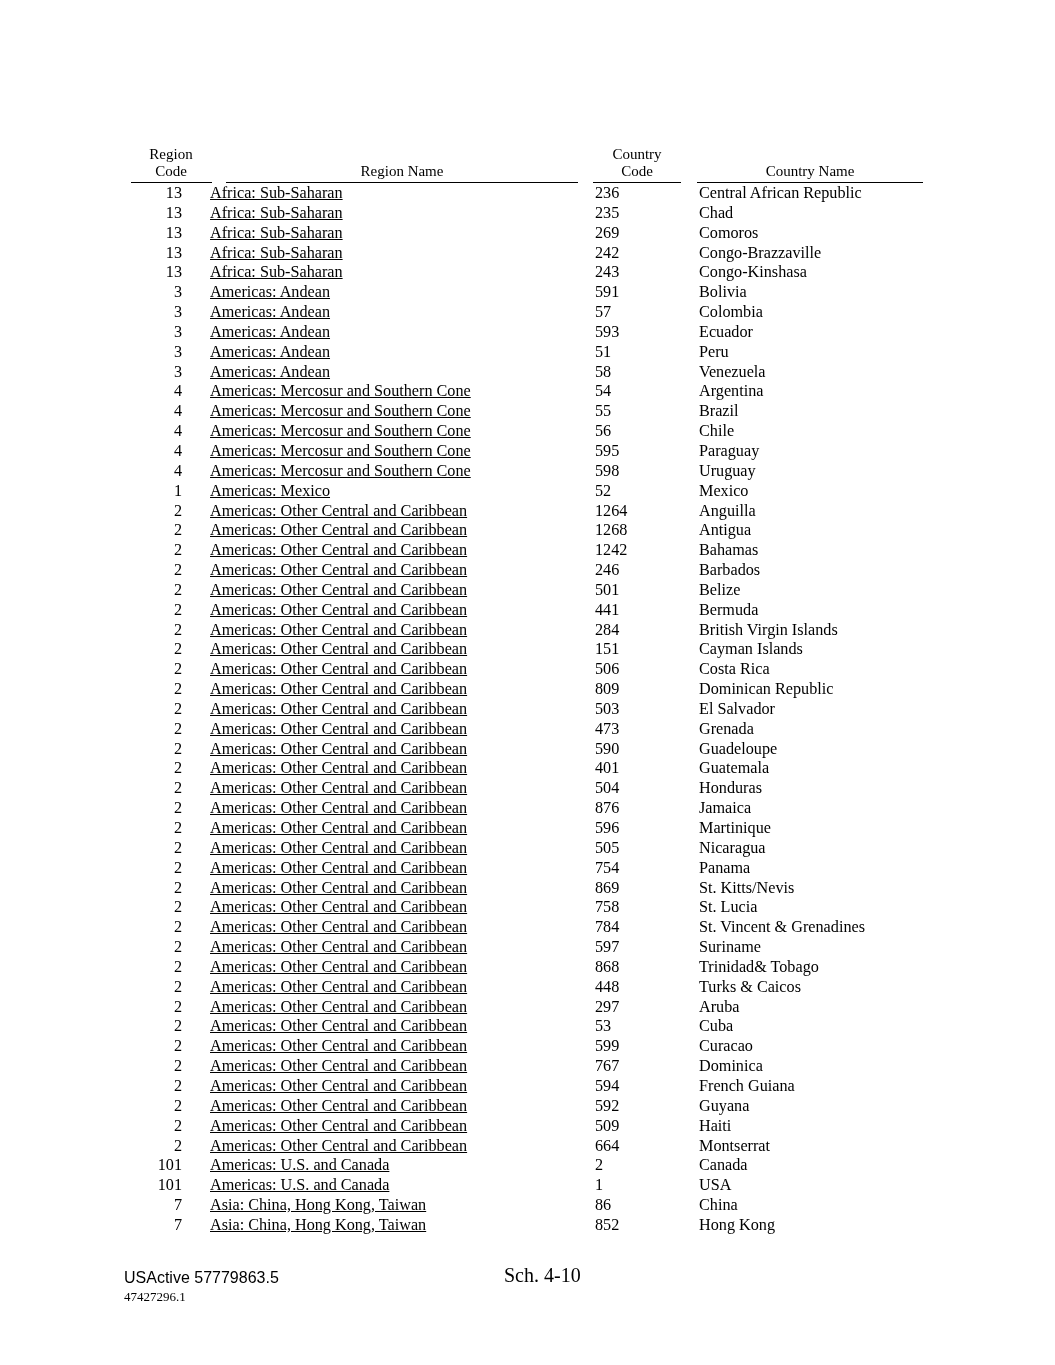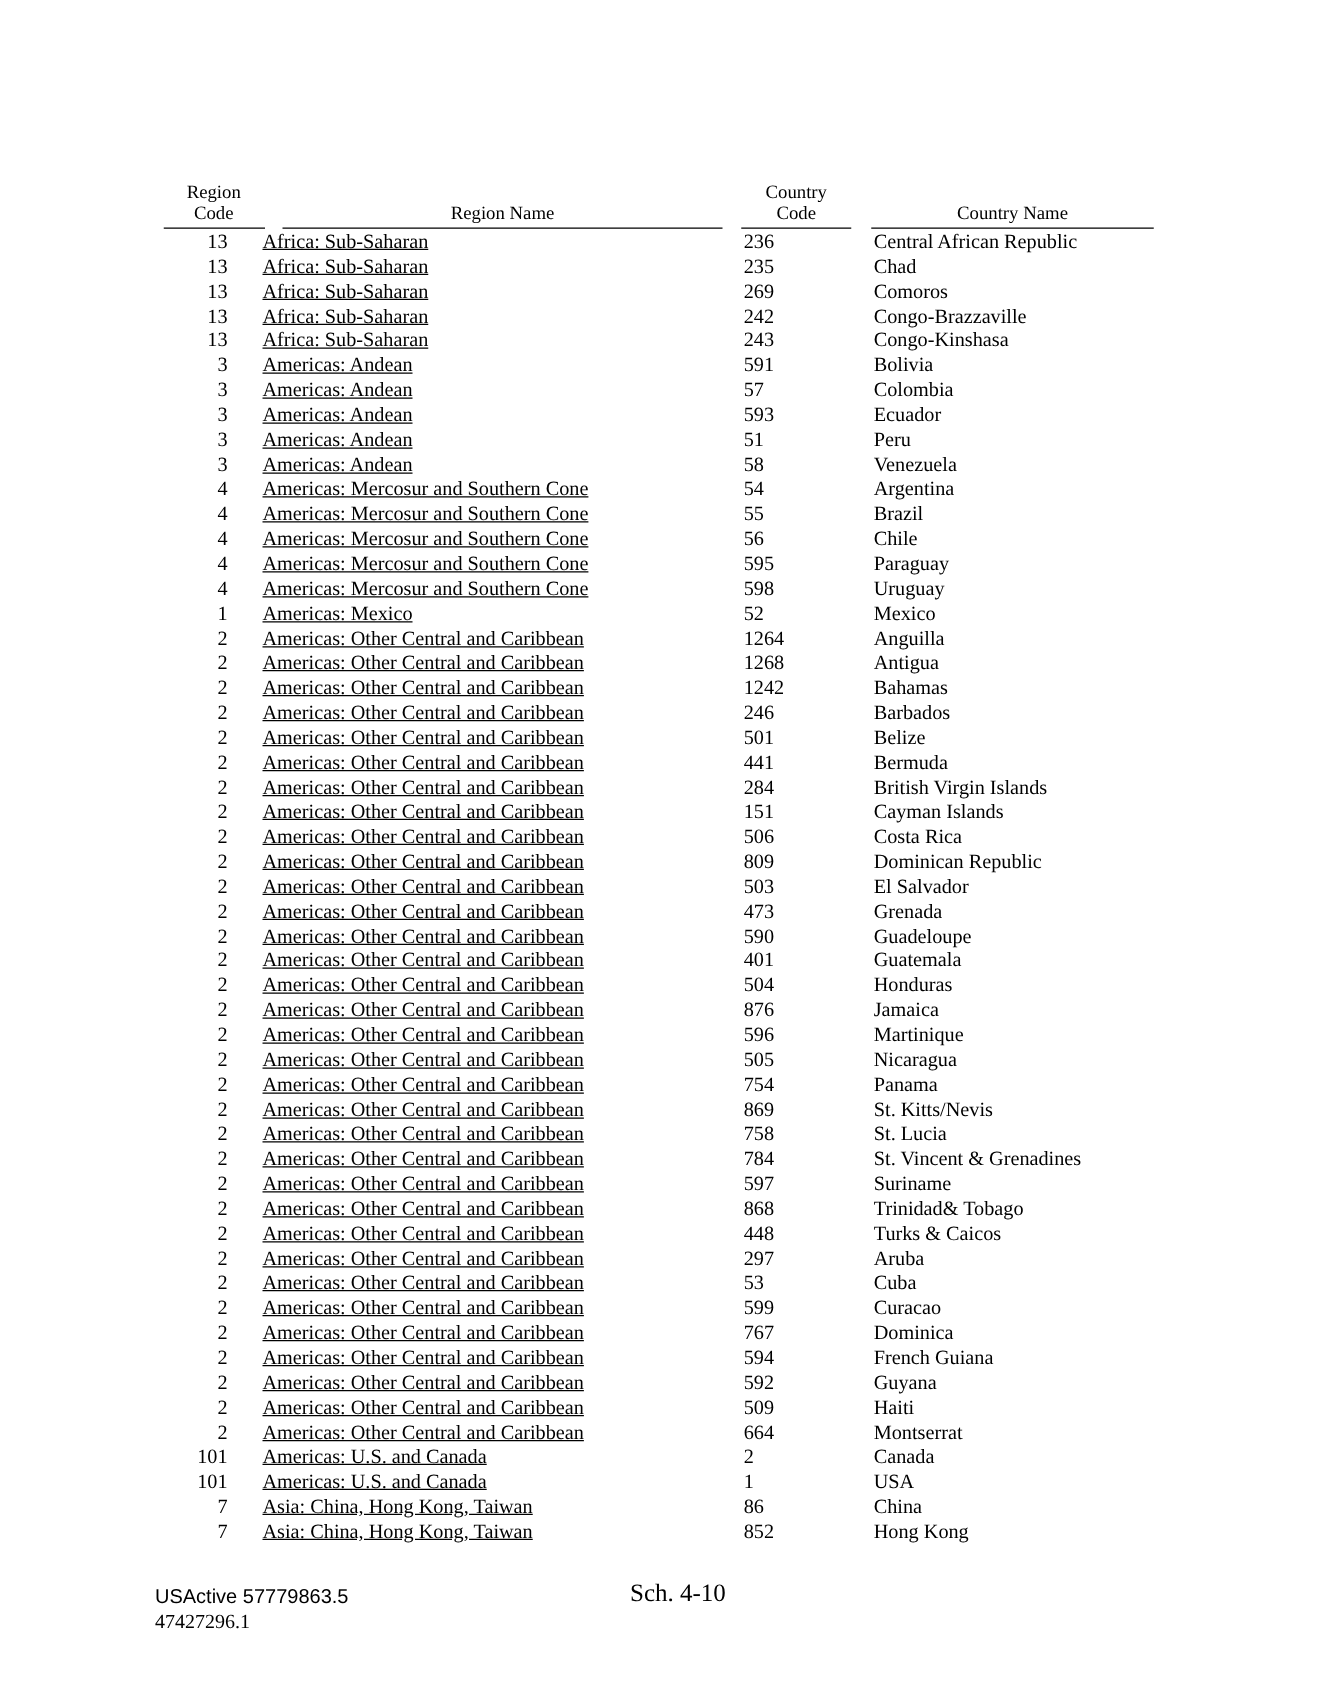--- a/index.html
+++ b/index.html
@@ -8,21 +8,21 @@
   .hdr { position: absolute; font-weight: normal; font-size: 15px; line-height: 17px; text-align: center; }
   .rule { position: absolute; top: 182px; height: 1px; background: #000; }
   #rows { position: absolute; left: 0; top: 184px; width: 862px; }
   .row { position: relative; height: 19.85px; font-size: 16.2px; line-height: 19.85px; }
   .row span { position: absolute; top: 0; white-space: nowrap; }
   .c-rcode { left: 130px; width: 52px; text-align: right; }
   .c-rname { left: 210px; text-decoration: underline; }
   .c-ccode { left: 595px; width: 53px; text-align: left; }
   .c-cname { left: 699px; }
   .foot1 { position: absolute; left: 124px; top: 1269px; font-family: "Liberation Sans", sans-serif; font-size: 16px; }
-  .foot2 { position: absolute; left: 124px; top: 1289px; font-family: "Liberation Serif", serif; font-size: 16px; }
+  .foot2 { position: absolute; left: 124px; top: 1289px; font-family: "Liberation Serif", serif; font-size: 13px; }
   .pageno { position: absolute; left: 488px; top: 1264px; font-size: 20px; margin-left: 16px; }
 </style>
 </head>
 <body>
 
 <div class="hdr" style="left:140px; top:146px; width:62px;">
   <div>Region</div>
   <div>Code</div>
 </div>
 <div class="hdr" style="left:226px; top:163px; width:352px;">

